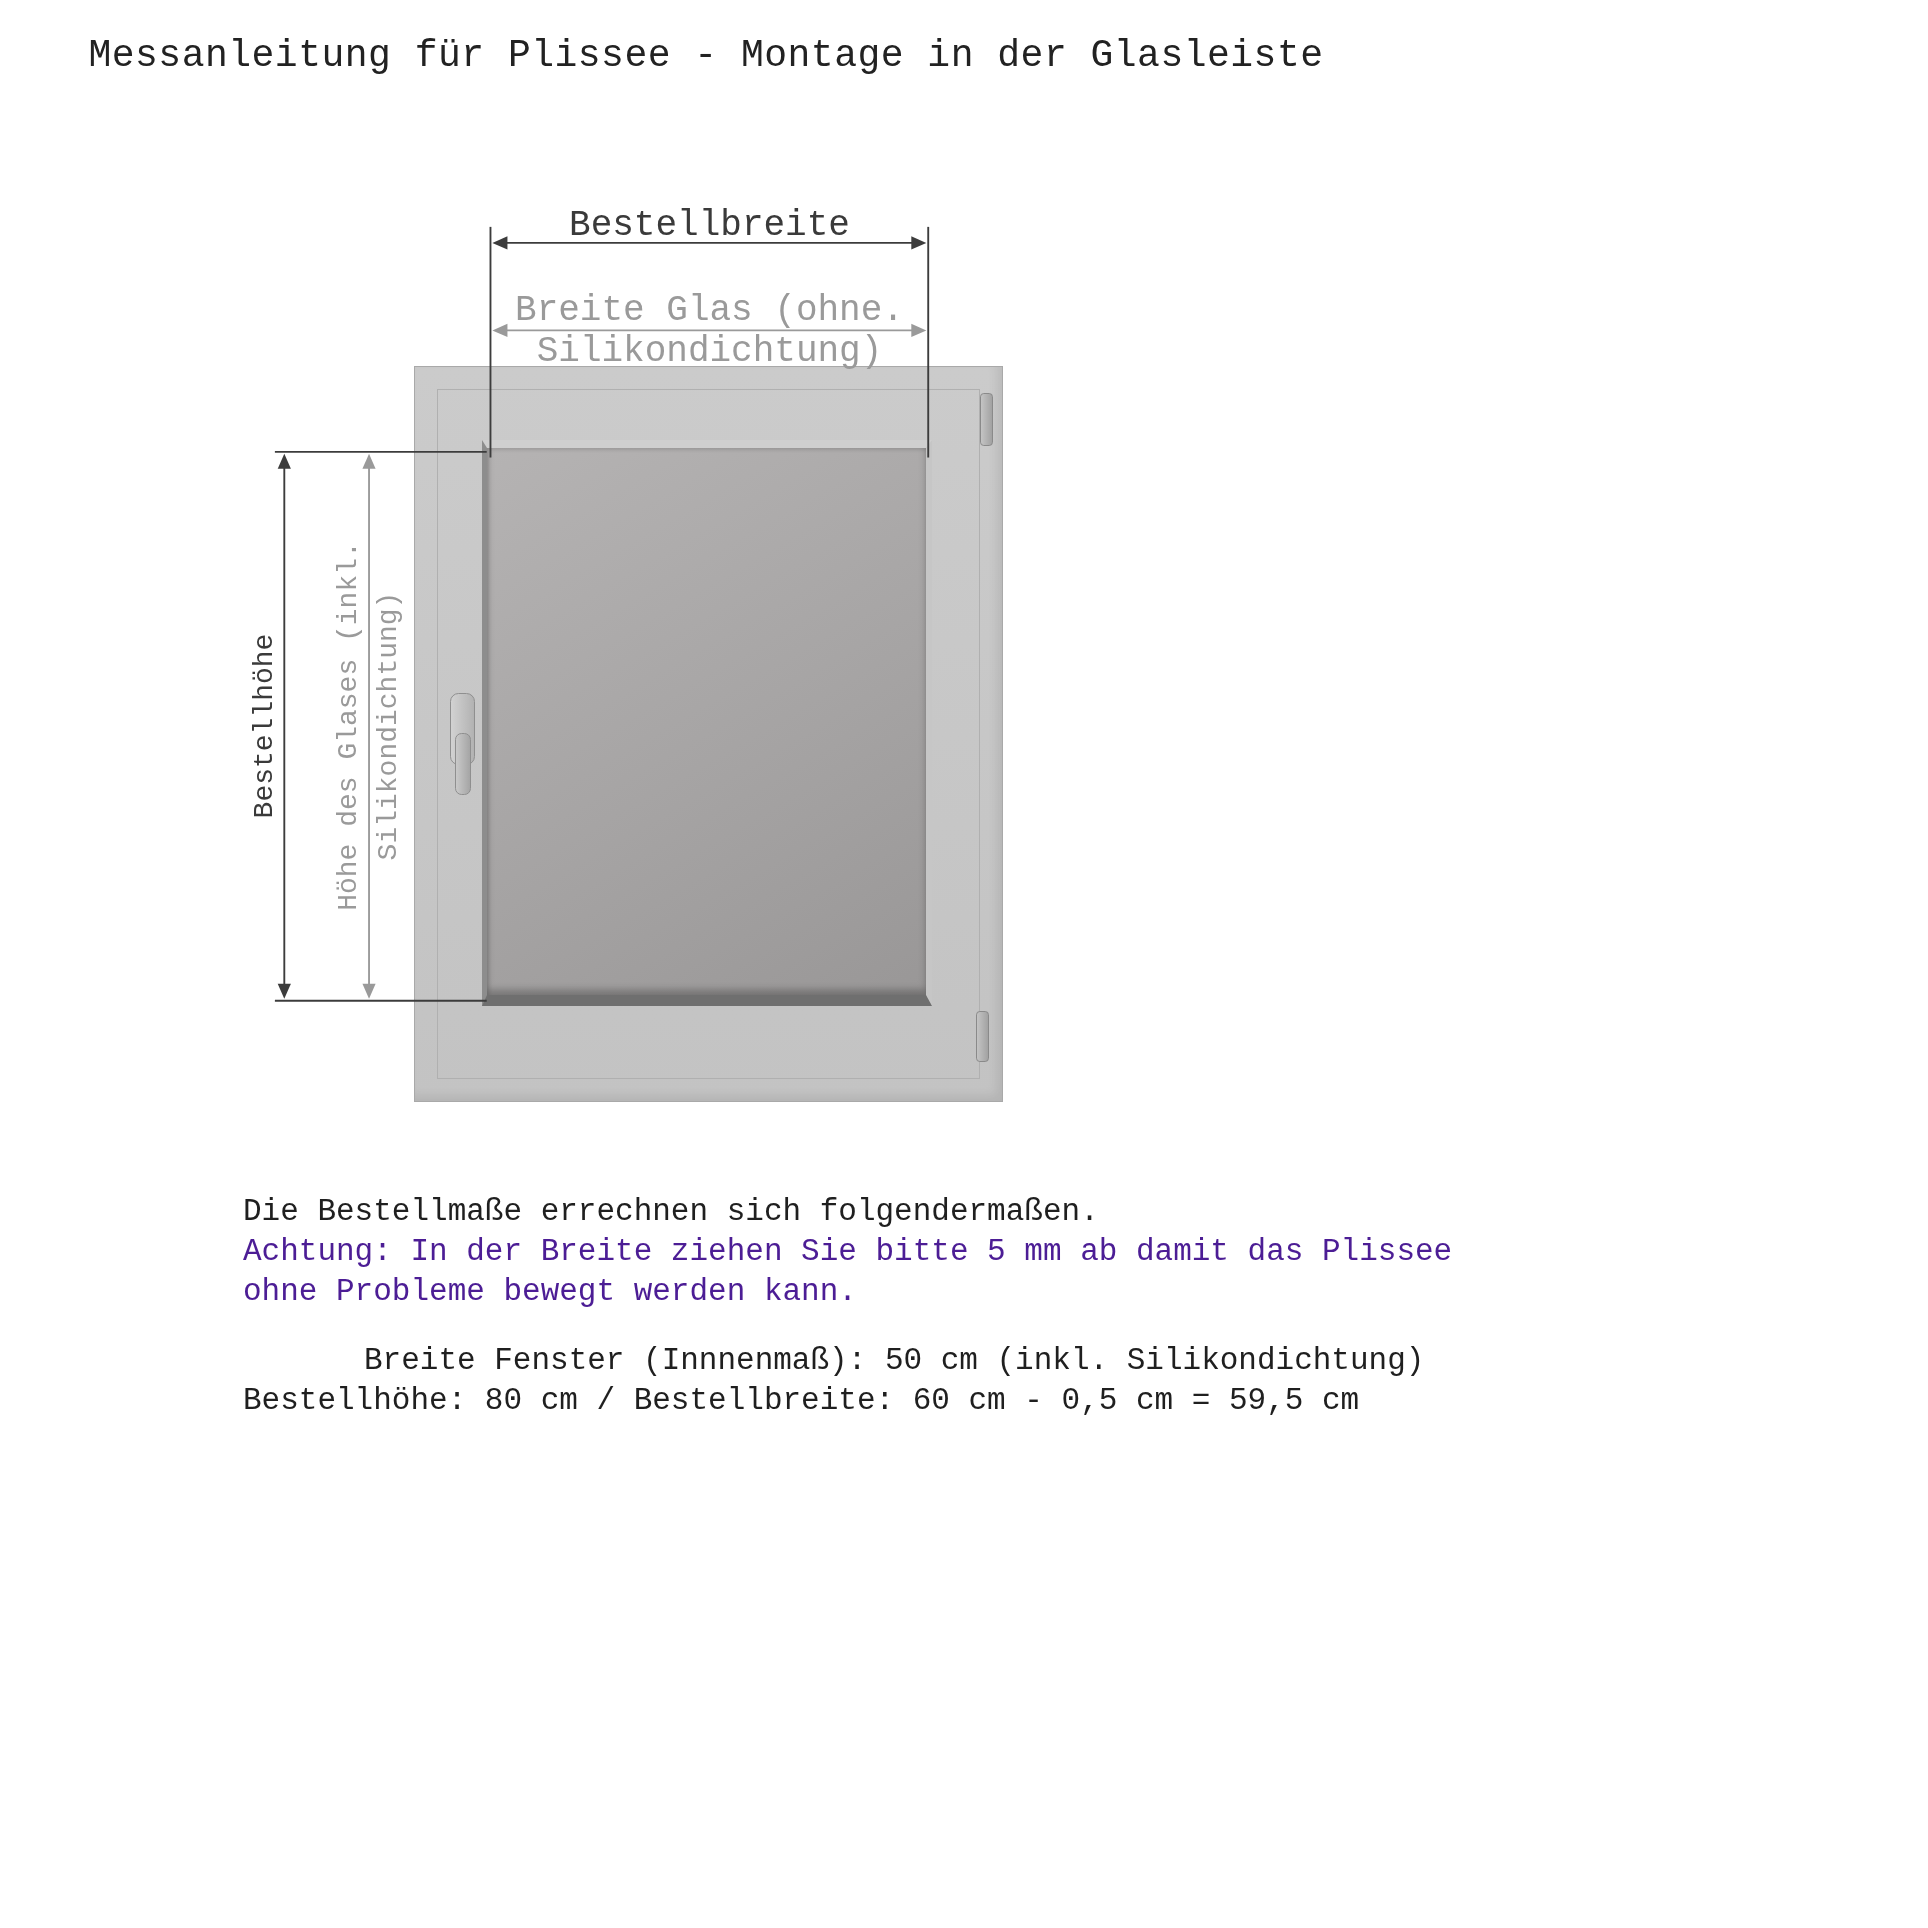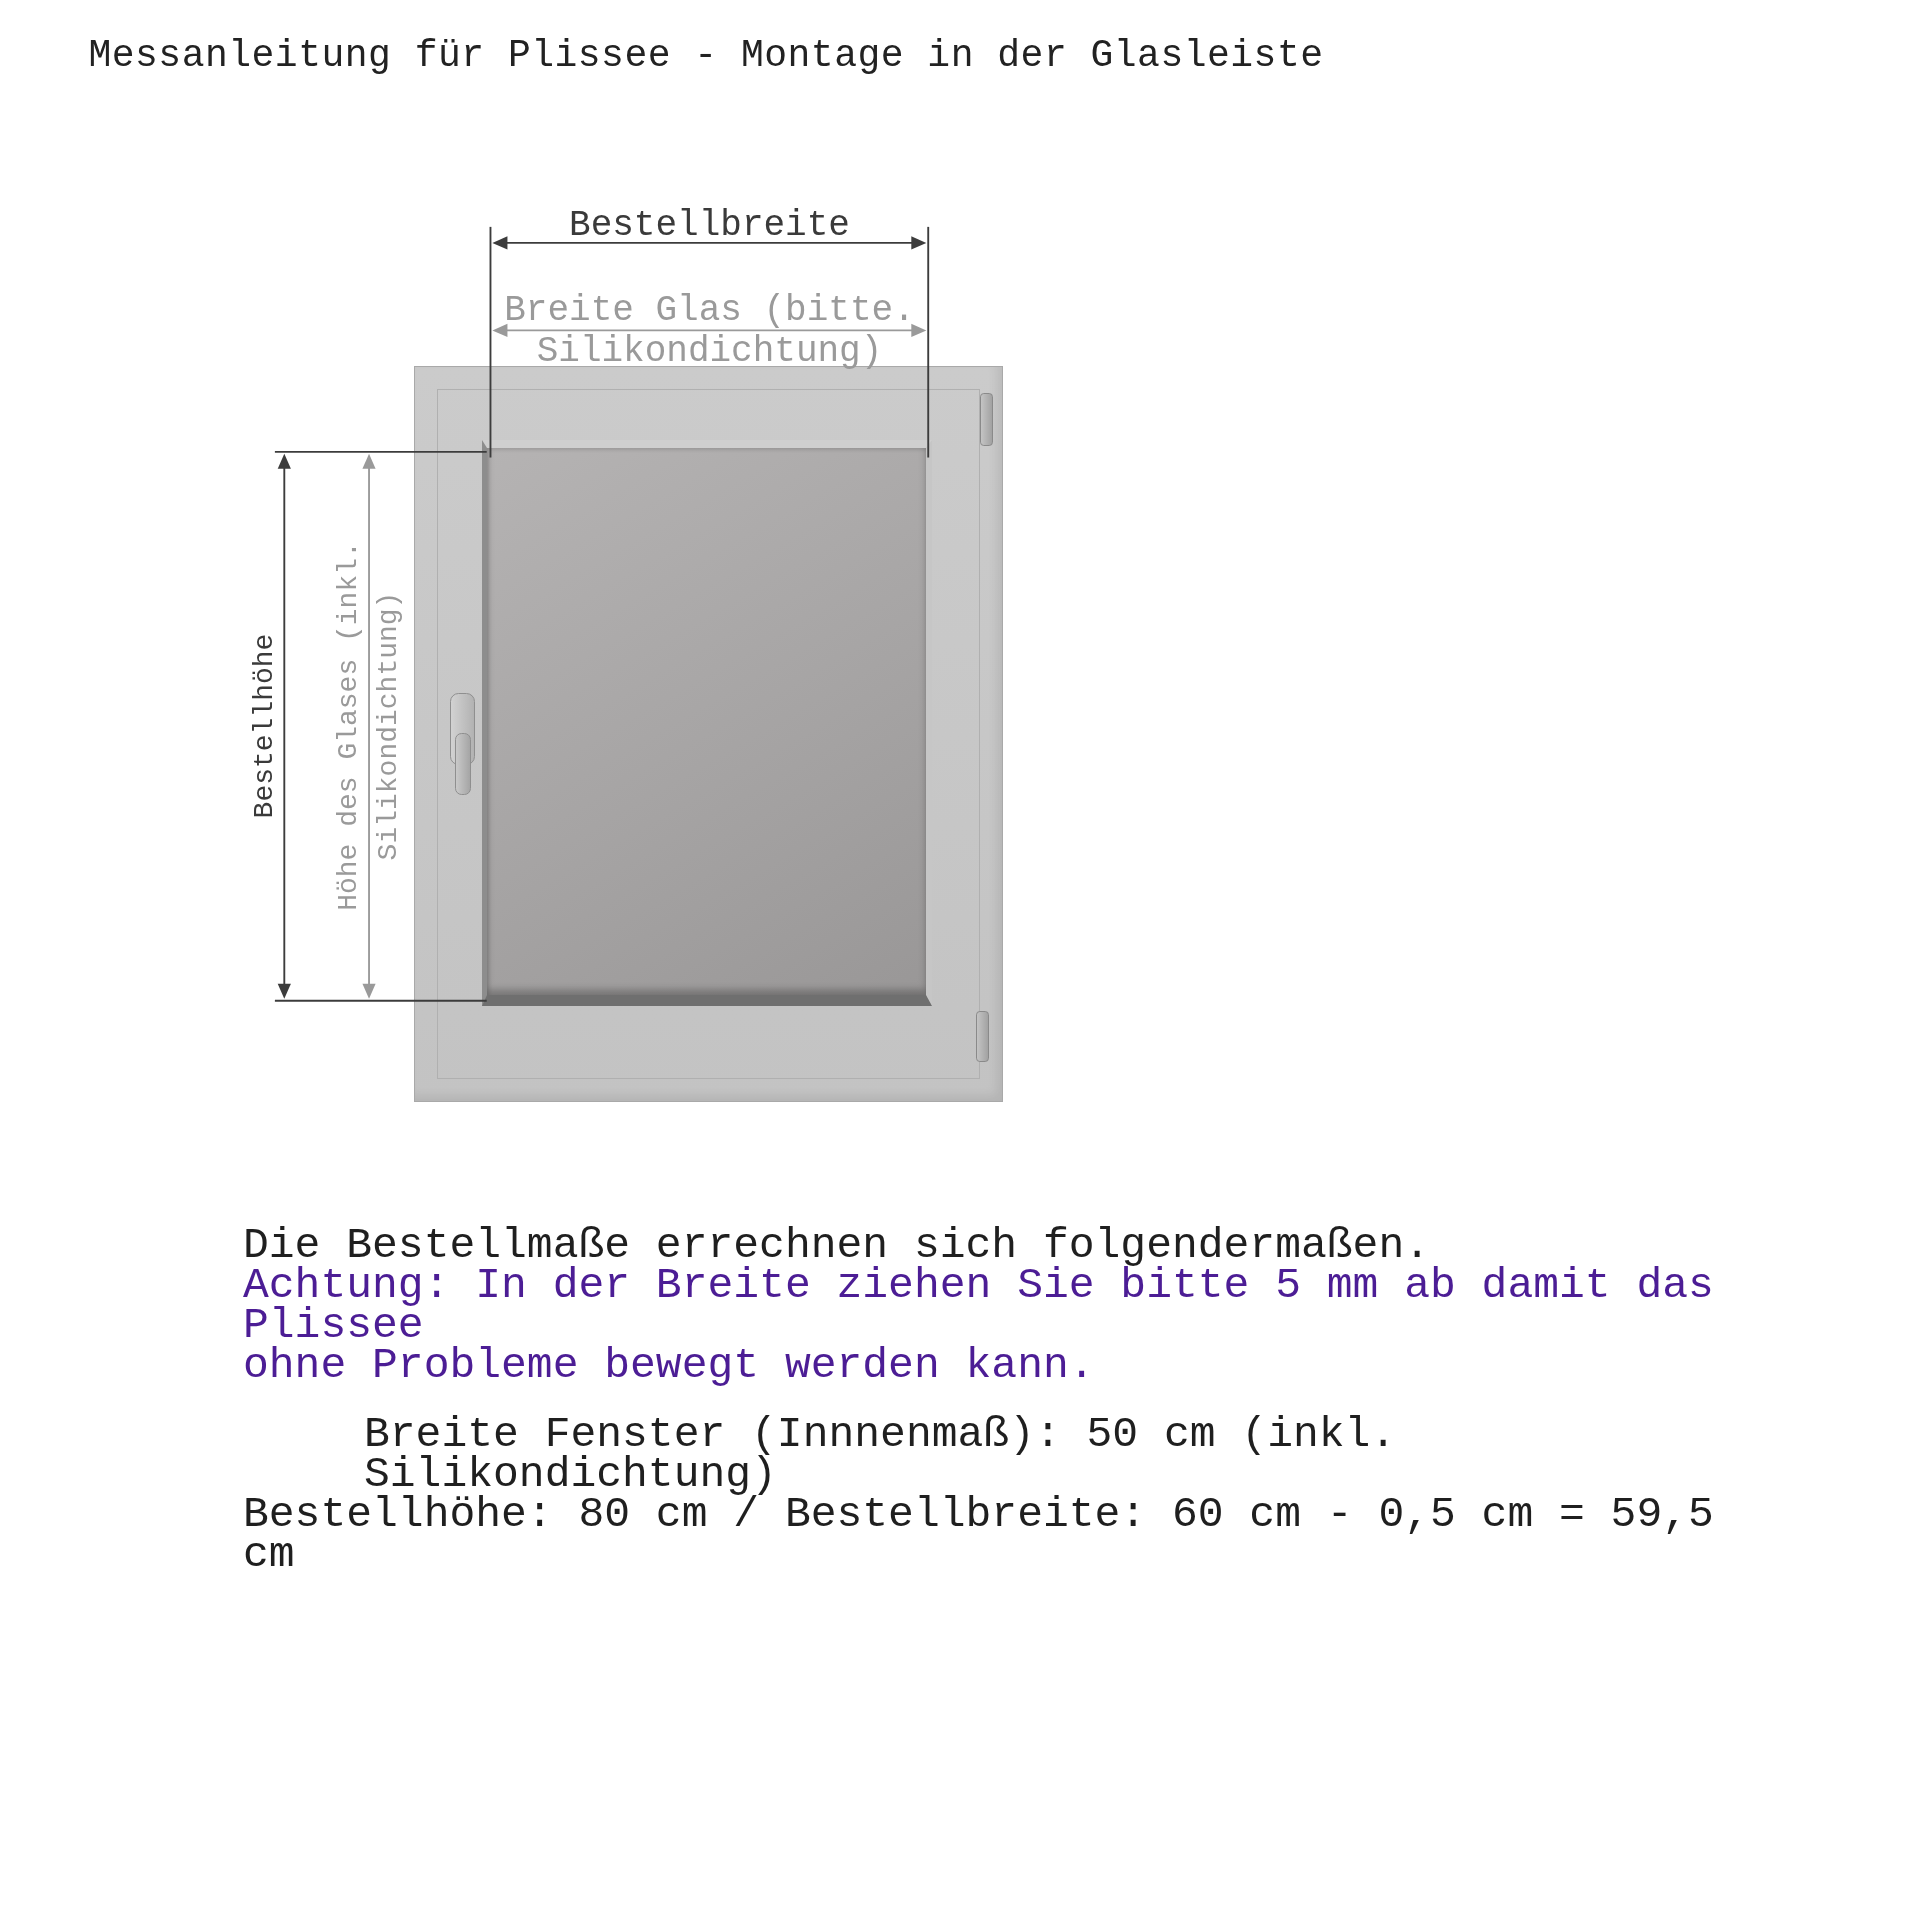--- a/index.html
+++ b/index.html
@@ -66,22 +66,22 @@
     transform:rotate(-90deg);
   }
   .lbl-dark{color:#3a3a3a;}
   .lbl-gray{color:#9a9a9a;}
   .order-width-label{left:521px;top:173px;width:377px;}
   .glass-width-label{left:427px;top:258px;width:565px;}
   .order-height-label{left:76px;top:674px;width:377px;}
   .glass-height-label{left:76px;top:674px;width:546px;}
   
   .instructions{
-    position:absolute;left:243px;top:1194px;width:1507px;
-    font-size:43px;line-height:40px;color:#1f1f1f;
+    position:absolute;left:243px;top:1160px;width:1507px;
+    font-size:31px;line-height:40px;color:#1f1f1f;
   }
   .instructions p{margin:0;}
   .warning{color:#4c1d95;}
   .example-block{margin-top:29px;}
   .indent{padding-left:121px;}
 </style>
 </head>
 <body>
 
 <div class="page">
@@ -127,21 +127,21 @@
       </g>
 
       <g stroke="#9a9a9a" stroke-width="2" fill="#9a9a9a">
         <line x1="392" y1="462" x2="392" y2="1013"></line>
         <polygon points="392,448 385,464 399,464" stroke="none"></polygon>
         <polygon points="392,1027 385,1011 399,1011" stroke="none"></polygon>
       </g>
     </svg>
 
     <div class="hlabel lbl-dark order-width-label">Bestellbreite</div>
-    <div class="hlabel lbl-gray glass-width-label">Breite Glas (bitte. Silikondichtung)</div>
+    <div class="hlabel lbl-gray glass-width-label">Breite Glas (ohne. Silikondichtung)</div>
     <div class="vlabel lbl-dark order-height-label">Bestellhöhe</div>
     <div class="vlabel lbl-gray glass-height-label">Höhe des Glases (inkl. Silikondichtung)</div>
   </div>
 
   <div class="instructions">
     <p>Die Bestellmaße errechnen sich folgendermaßen.</p>
     <p class="warning">Achtung: In der Breite ziehen Sie bitte 5 mm ab damit das Plissee</p>
     <p class="warning">ohne Probleme bewegt werden kann.</p>
     <div class="example-block">
       <p class="indent">Breite Fenster (Innnenmaß): 50 cm  (inkl. Silikondichtung)</p>

